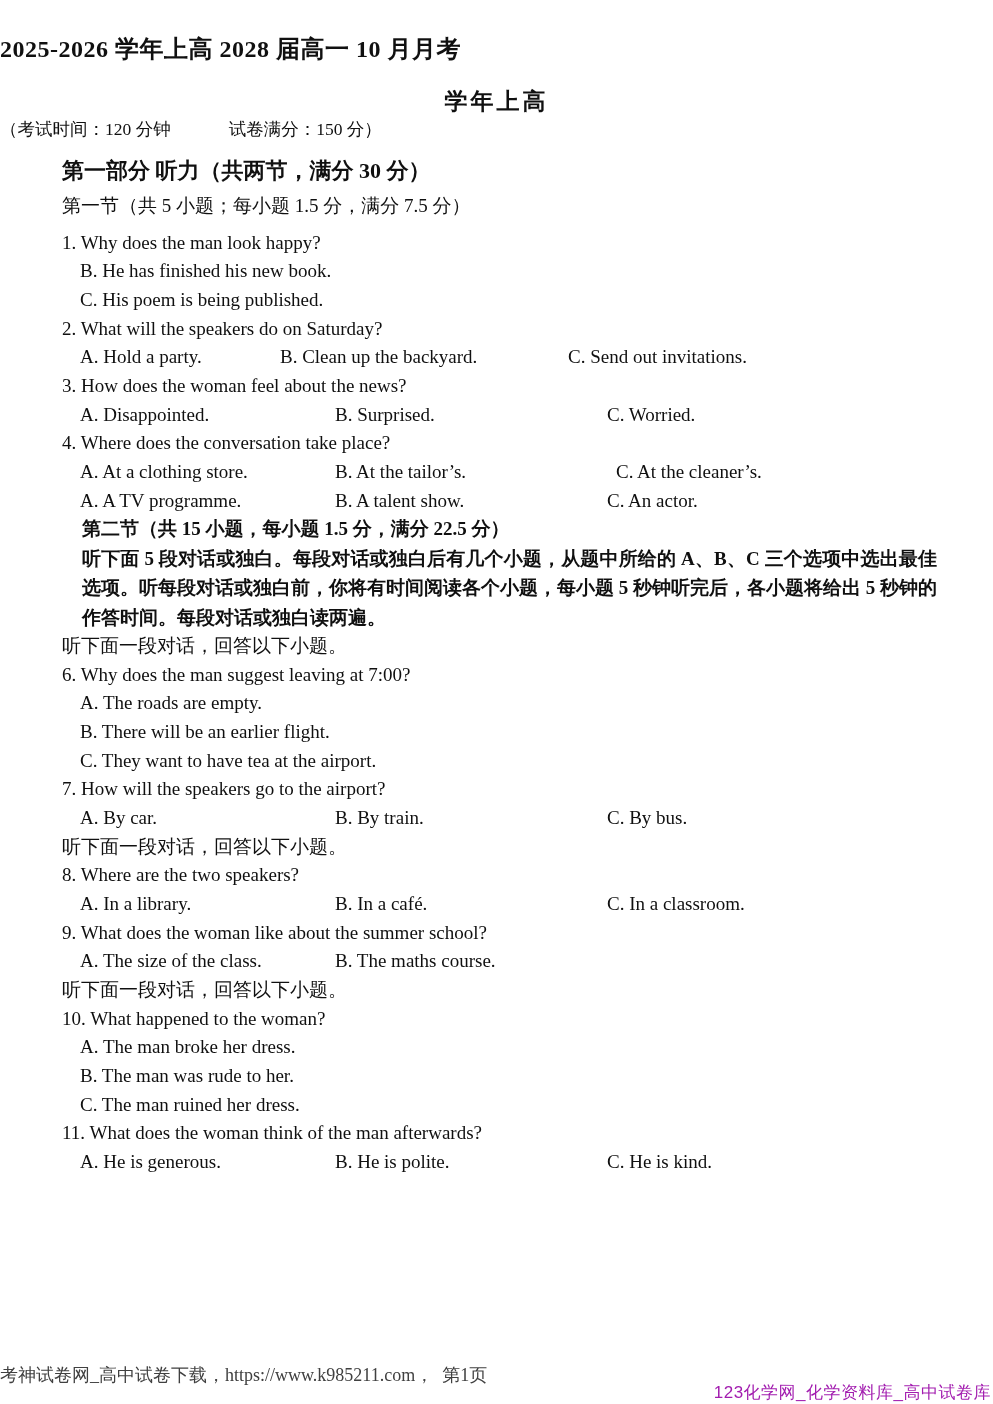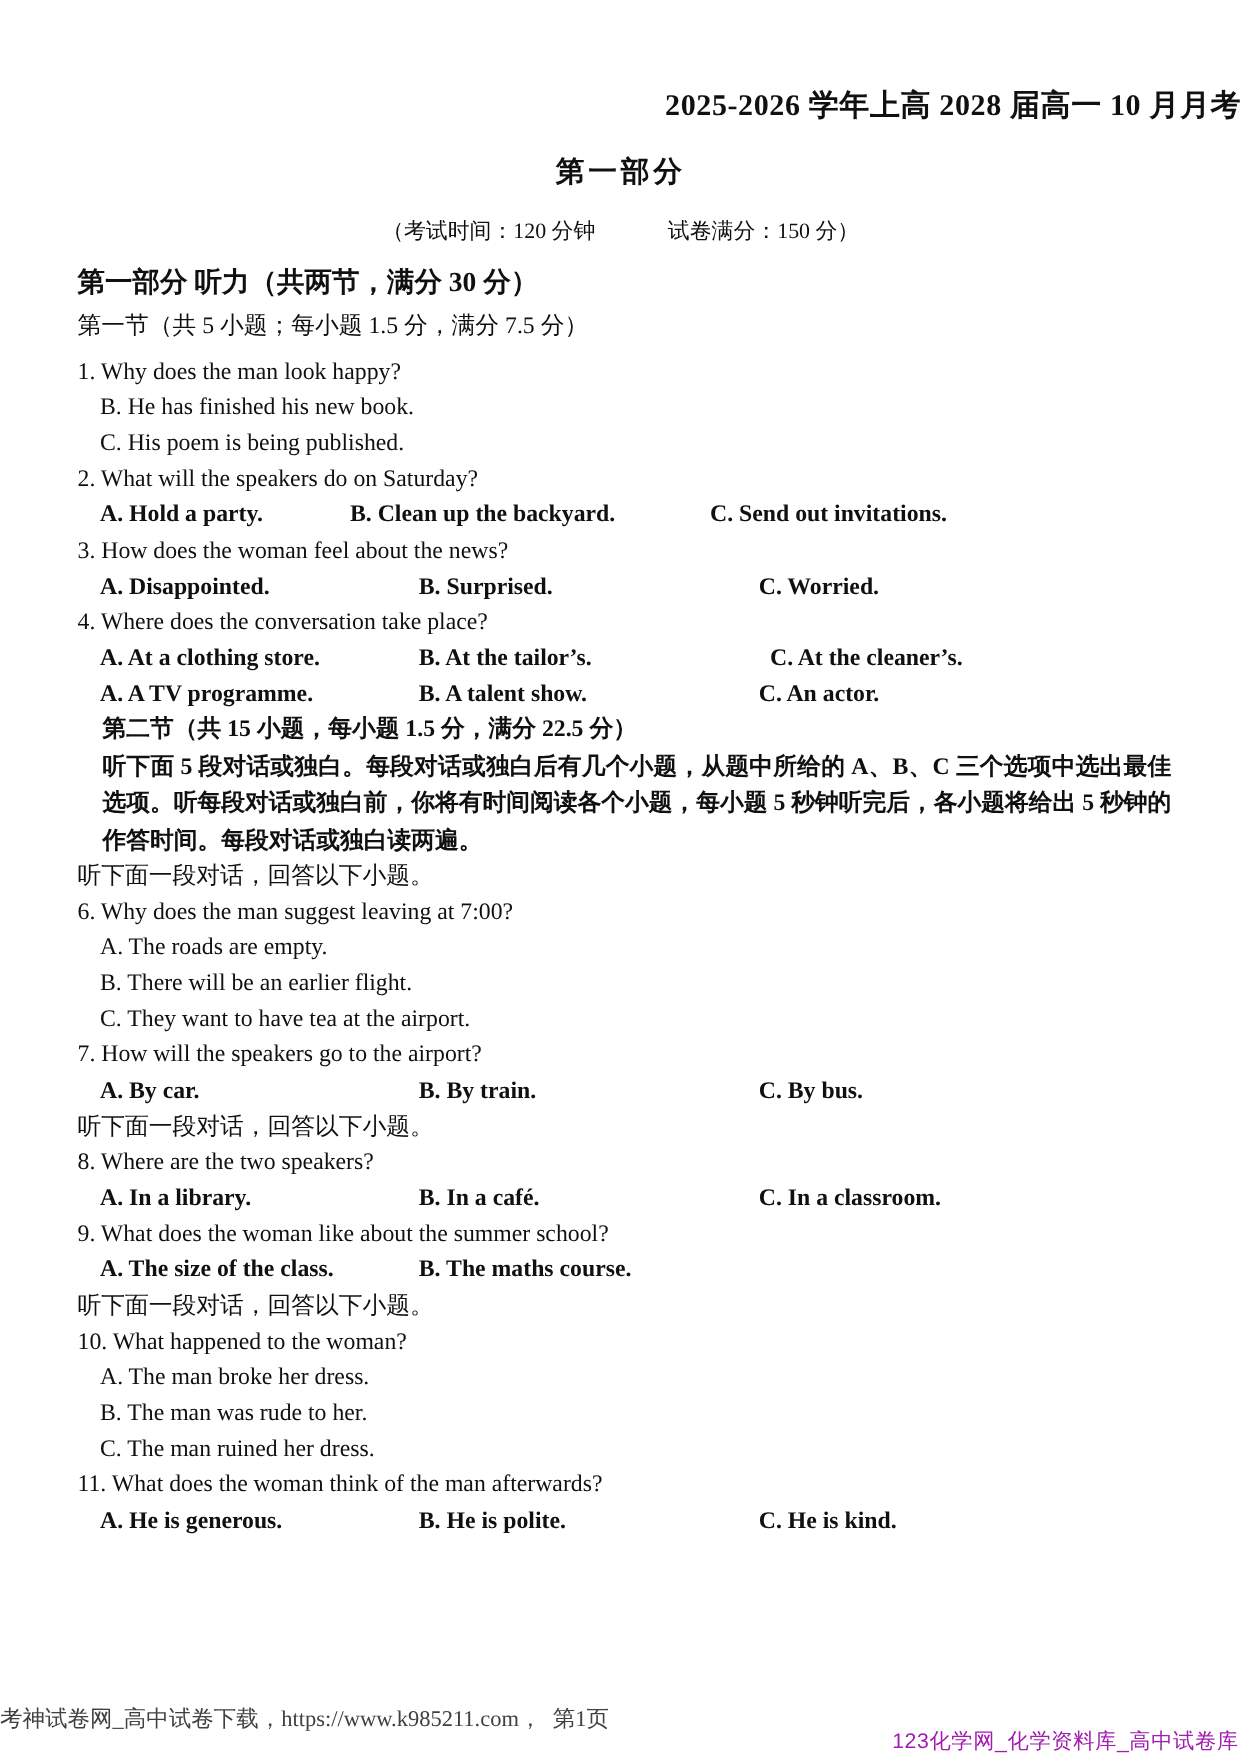--- a/index.html
+++ b/index.html
@@ -1,34 +1,34 @@
 <!DOCTYPE html>
 <html><head>
 <meta charset="utf-8">
 <style>
   html,body { margin:0; padding:0; background:#ffffff; }
   .page {
     width:993px; height:1404px; position:relative; background:#ffffff;
     font-family:"Liberation Serif","DejaVu Serif",serif; color:#101010;
     overflow:hidden; margin:0 auto;
   }
-  .title { font-size:24px; font-weight:700; text-align:right; padding-top:70px; line-height:30px; letter-spacing:.5px; }
+  .title { font-size:24px; font-weight:700; text-align:left; padding-top:34px; line-height:30px; letter-spacing:.5px; }
   .subtitle { font-size:23px; font-weight:700; text-align:center; margin-top:23px; line-height:30px; letter-spacing:3px; }
-  .exam-info { margin-top:19px; text-align:center; font-size:17.5px; }
+  .exam-info { text-align:left; font-size:17.5px; }
   .exam-info .gap { display:inline-block; width:58px; }
   .content { padding:0 56px 0 62px; font-size:19px; }
   .p-heading { font-weight:700; margin-top:15px; line-height:30px; font-size:22px; }
   .s-heading { margin-top:6px; line-height:30px; }
   .instr { text-align:justify; line-height:29.4px; }
   .indent2 { text-indent:2em; }
   .bold { font-weight:700;margin-left:20px; }
   .qstart { margin-top:8px; }
   .line { line-height:28.65px; }
   .opt-line { padding-left:18px; }
-  .opts { display:flex; padding-left:18px;font-weight:bold; }
+  .opts { display:flex; padding-left:18px; }
   .opts .a { width:255px; }
   .opts .b { width:272px; }
   .opts .c { flex:1; }
   .opts.v2 .a { width:200px; }
   .opts.v2 .b { width:288px; }
   .opts.v4 .b { width:281px; }
   .footer-line {
     position:absolute; left:0; right:0; bottom:17px; text-align:left;
     font-size:18px; color:#404040;
   }
@@ -37,21 +37,21 @@
     font-family:"Liberation Sans","DejaVu Sans",sans-serif;
     color:#a21caf; letter-spacing:.5px;
   }
 </style>
 </head>
 <body>
 
 <div class="page">
 
   <div class="title">2025-2026 学年上高 2028 届高一 10 月月考</div>
-  <div class="subtitle">第一部分</div>
+  <div class="subtitle">学年上高</div>
   <div class="exam-info"><span>（考试时间：120 分钟</span><span class="gap"></span><span>试卷满分：150 分）</span></div>
 
   <div class="content">
 
     <div class="p-heading">第一部分 听力（共两节，满分 30 分）</div>
     <div class="s-heading line">第一节（共 5 小题；每小题 1.5 分，满分 7.5 分）</div>
 
     <div class="line qstart">1. Why does the man look happy?</div>
     <div class="line opt-line">B. He has finished his new book.</div>
     <div class="line opt-line">C. His poem is being published.</div>

